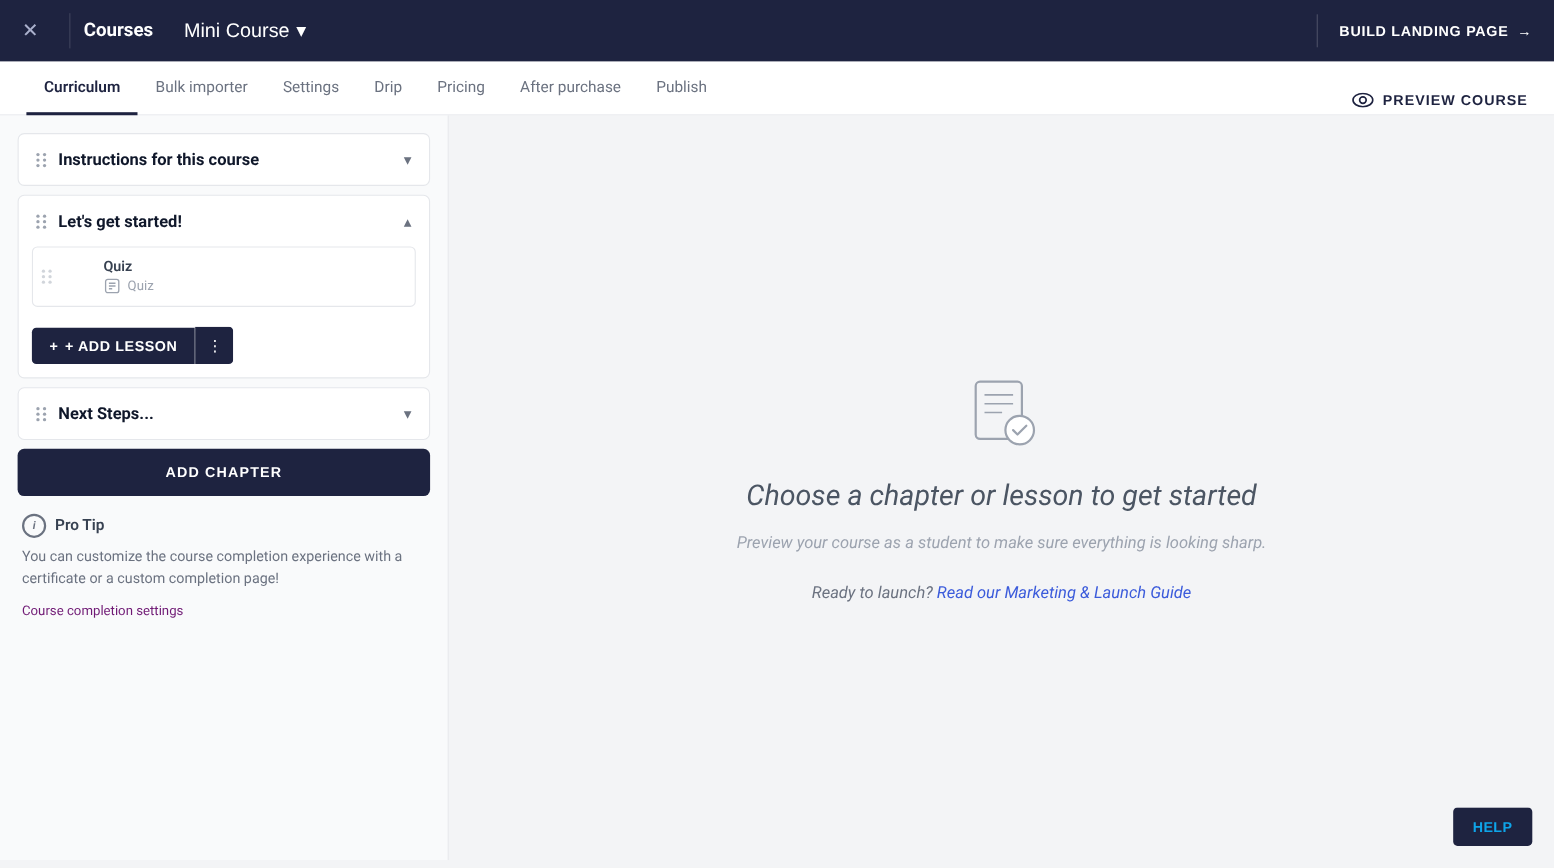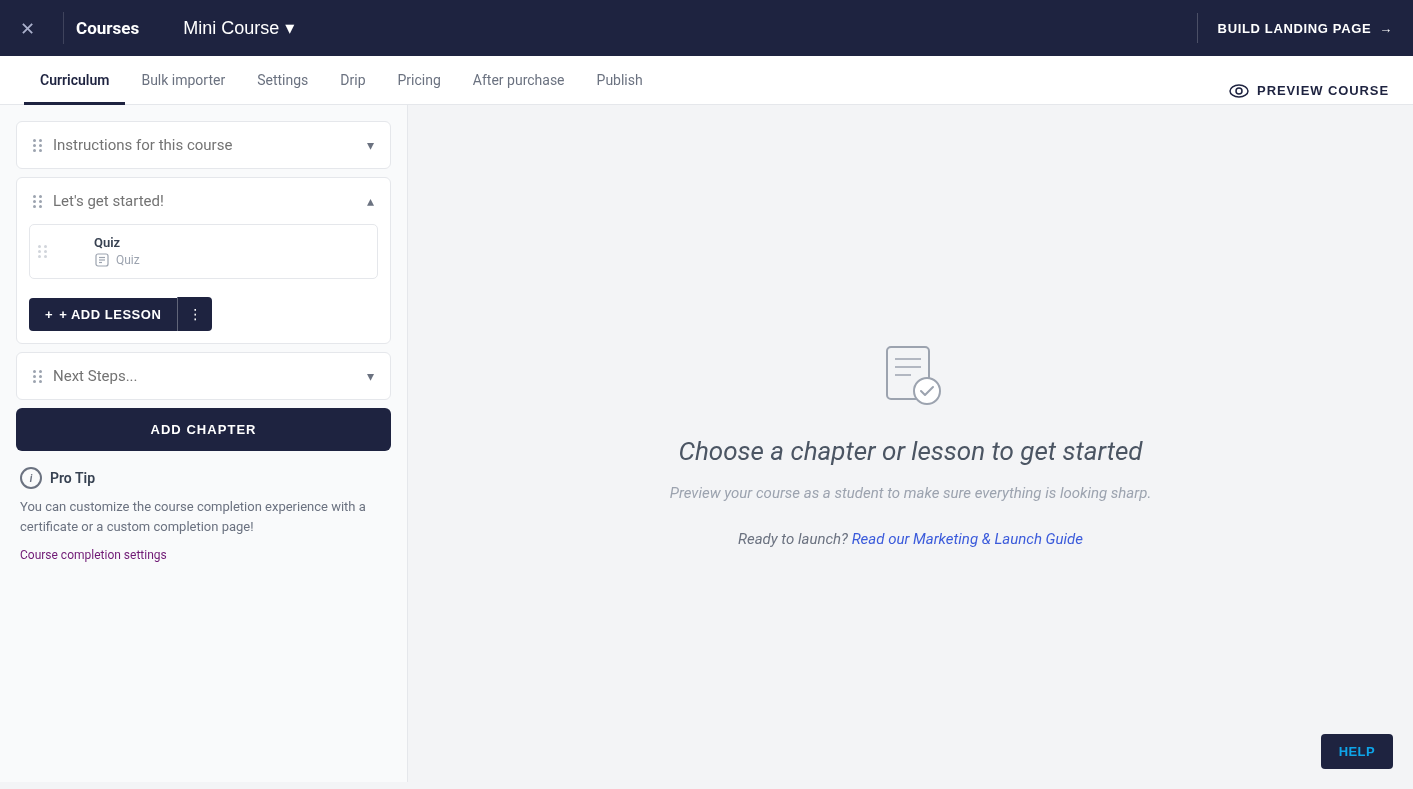--- a/index.html
+++ b/index.html
@@ -17,21 +17,21 @@
     .top-bar-close {
       cursor: pointer;
       font-size: 18px;
       color: #aab0cc;
       margin-right: 16px;
     }
     .top-bar-title {
       font-size: 17px;
       font-weight: 700;
       color: white;
-      margin-right: 32px;
+      margin-right: 16px;
     }
     .top-bar-course-selector {
       display: flex;
       align-items: center;
       gap: 6px;
       cursor: pointer;
       color: white;
       font-size: 18px;
       background: none;
       border: none;
@@ -148,22 +148,22 @@
     }
     .drag-dot {
       width: 3px;
       height: 3px;
       background: #9ca3af;
       border-radius: 50%;
     }
     .chapter-title {
       flex: 1;
       font-size: 15px;
-      font-weight: 400;
-      color: #737373;
+      font-weight: 700;
+      color: #0f172a;
     }
     .chapter-chevron {
       color: #6b7280;
       font-size: 14px;
     }
 
     
     .lessons-container {
       padding: 0 12px 8px;
     }

